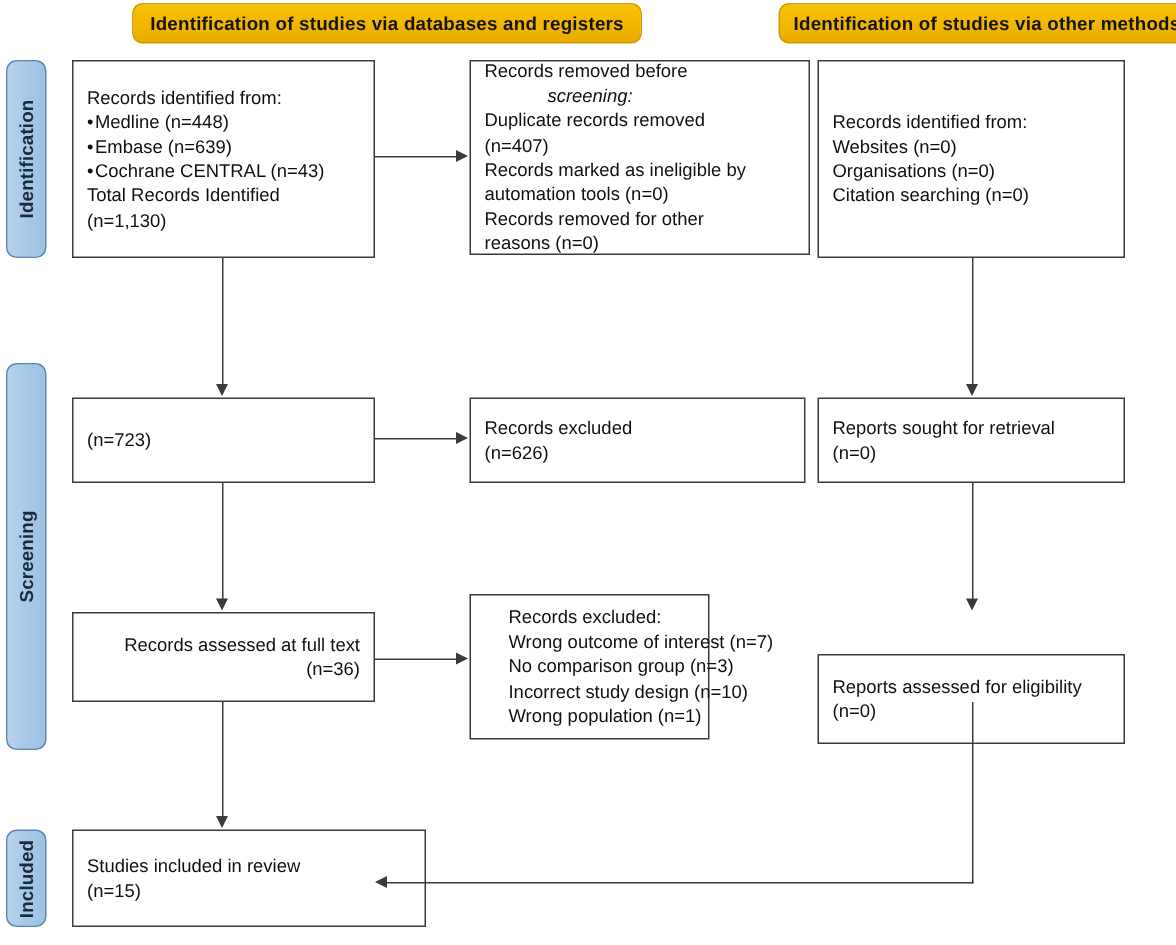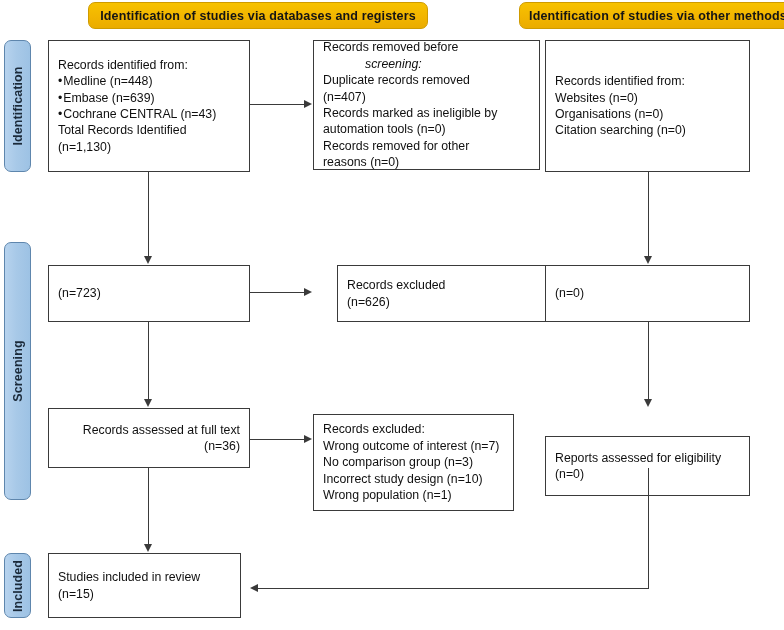--- a/index.html
+++ b/index.html
@@ -173,58 +173,59 @@
       <div class="ln">Citation searching (n=0)</div>
     </div>
   </div>
 
   <div class="pbox" style="left:48px; top:265px; width:202px; height:57px;">
     <div class="pbox-body">
       <div class="ln">(n=723)</div>
     </div>
   </div>
 
-  <div class="pbox" style="left:313px; top:265px; width:224px; height:57px;margin-left:24px;">
+  <div class="pbox" style="left:313px; top:265px; width:224px; height:57px;">
     <div class="pbox-body">
       <div class="ln">Records excluded</div>
       <div class="ln">(n=626)</div>
     </div>
   </div>
 
   <div class="pbox" style="left:545px; top:265px; width:205px; height:57px;">
     <div class="pbox-body">
+      <div class="ln">Reports sought for retrieval</div>
       <div class="ln">(n=0)</div>
     </div>
   </div>
 
   <div class="pbox" style="left:48px; top:408px; width:202px; height:60px;text-align:right;">
     <div class="pbox-body">
       <div class="ln">Records assessed at full text</div>
       <div class="ln">(n=36)</div>
     </div>
   </div>
 
-  <div class="pbox" style="left:313px; top:414px; width:201px; height:97px;">
+  <div class="pbox" style="left:313px; top:396px; width:160px; height:97px;padding-left:16px;">
     <div class="pbox-body">
       <div class="ln">Records excluded:</div>
       <div class="ln">Wrong outcome of interest (n=7)</div>
       <div class="ln">No comparison group (n=3)</div>
       <div class="ln">Incorrect study design (n=10)</div>
       <div class="ln">Wrong population (n=1)</div>
     </div>
   </div>
 
   <div class="pbox" style="left:545px; top:408px; width:205px; height:60px;margin-top:28px;">
     <div class="pbox-body">
       <div class="ln">Reports assessed for eligibility</div>
       <div class="ln">(n=0)</div>
     </div>
   </div>
 
-  <div class="pbox" style="left:48px; top:553px; width:193px; height:65px;">
+  <div class="pbox" style="left:48px; top:553px; width:236px; height:65px;">
     <div class="pbox-body">
       <div class="ln">Studies included in review</div>
       <div class="ln">(n=15)</div>
     </div>
   </div>
 
   <div class="conn h" style="left:250px; top:104px; width:55px;"></div>
   <div class="arrowhead right" style="left:304px; top:100px;"></div>
 
   <div class="conn v" style="left:148px; top:172px; height:85px;"></div>

